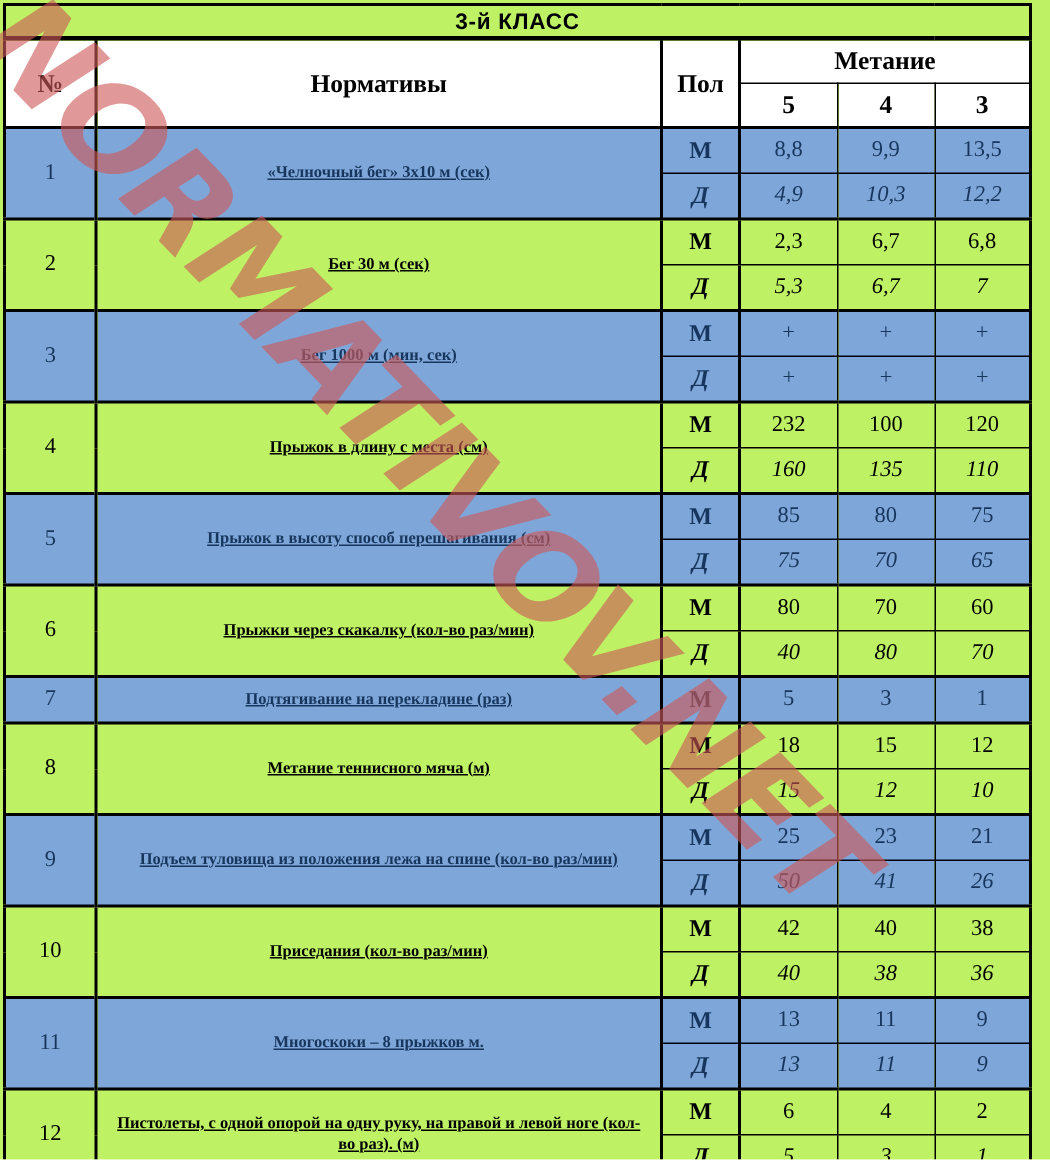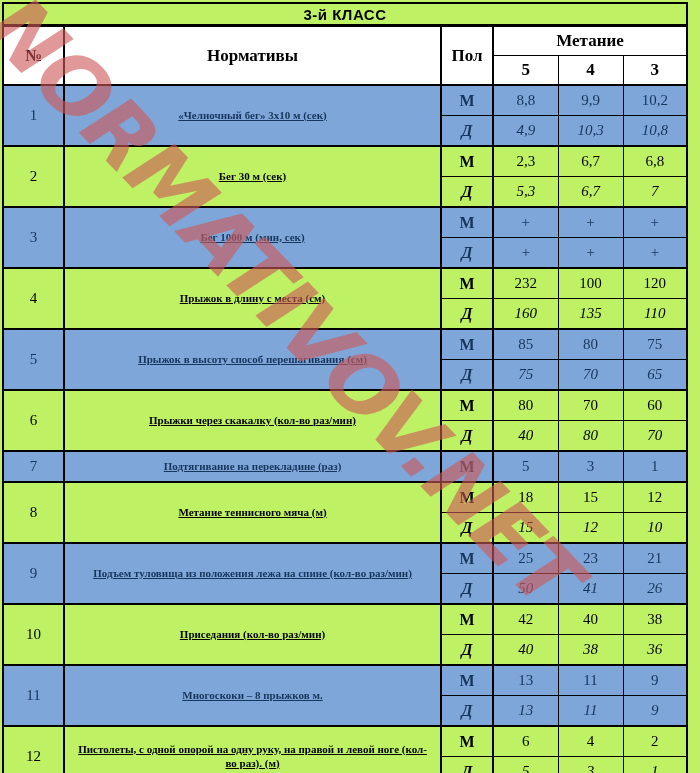--- a/index.html
+++ b/index.html
@@ -60,27 +60,27 @@
         <td>3</td>
       </tr>
     </thead>
     <tbody>
         <tr class="band-top m-row blue">
           <td class="num" rowspan="2">1</td>
           <td class="name sep-l sep-r" rowspan="2">«Челночный бег» 3х10 м (сек)</td>
           <td class="gender sep-r">М</td>
           <td class="val">8,8</td>
           <td class="val">9,9</td>
-          <td class="val">10,2</td>
+          <td class="val">13,5</td>
         </tr>
         <tr class="d-row blue">
           <td class="gender sep-r">Д</td>
           <td class="val">4,9</td>
           <td class="val">10,3</td>
-          <td class="val">10,8</td>
+          <td class="val">12,2</td>
         </tr>
         <tr class="band-top m-row">
           <td class="num" rowspan="2">2</td>
           <td class="name sep-l sep-r" rowspan="2">Бег 30 м (сек)</td>
           <td class="gender sep-r">М</td>
           <td class="val">2,3</td>
           <td class="val">6,7</td>
           <td class="val">6,8</td>
         </tr>
         <tr class="d-row">

